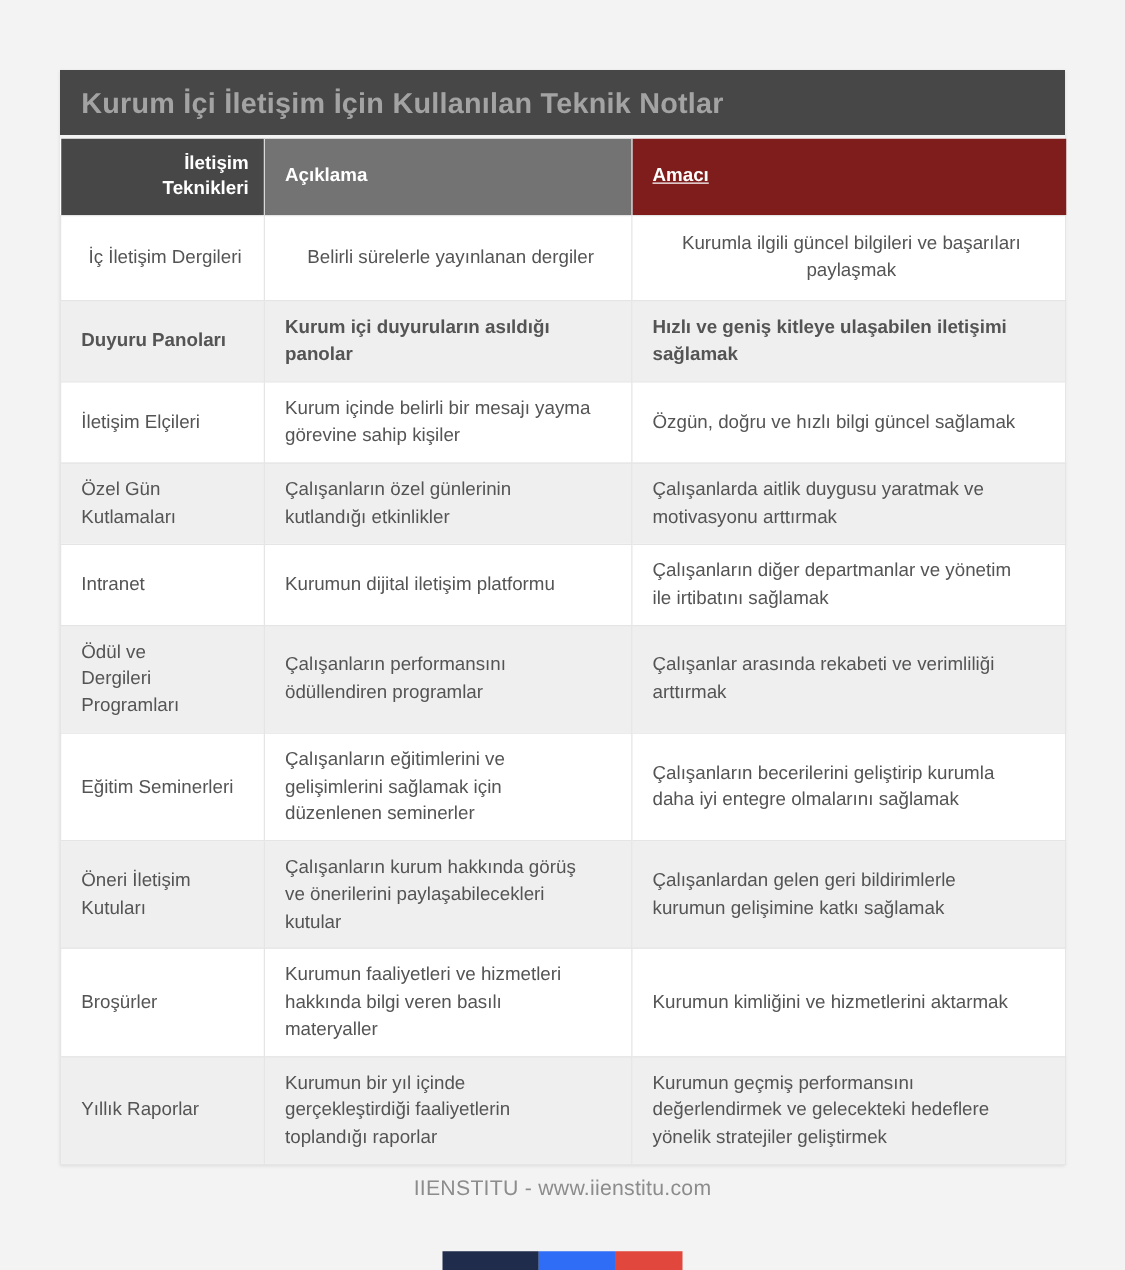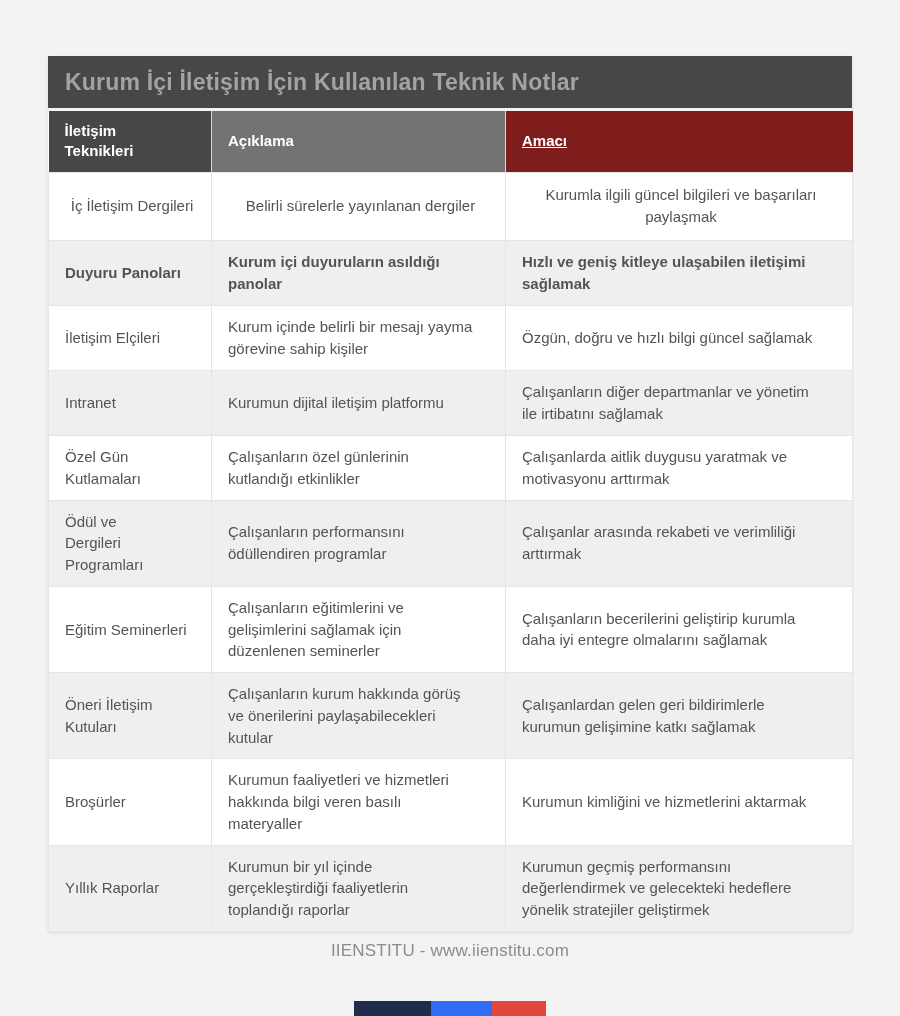--- a/index.html
+++ b/index.html
@@ -97,21 +97,21 @@
   <div class="card">
     <div class="title-bar" style="background: rgb(71, 71, 71);">Kurum İçi İletişim İçin Kullanılan Teknik Notlar</div>
     <table>
       <colgroup>
           <col class="c1">
           <col class="c2">
           <col class="c3">
         </colgroup>
       <thead>
         <tr>
-          <th style="background: rgb(71, 71, 71);">İletişim
+          <th style="background: rgb(71, 71, 71); text-align: right;">İletişim
 Teknikleri</th>
           <th style="background: #737373;">Açıklama</th>
           <th style="background: #7f1d1d; text-decoration: underline;">Amacı</th>
         </tr>
       </thead>
       <tbody>
         <tr>
           <td>İç İletişim Dergileri</td>
           <td>Belirli sürelerle yayınlanan dergiler</td>
           <td>Kurumla ilgili güncel bilgileri ve başarıları
@@ -122,34 +122,34 @@
           <td>Kurum içi duyuruların asıldığı
 panolar</td>
           <td>Hızlı ve geniş kitleye ulaşabilen iletişimi
 sağlamak</td>
         </tr>
         <tr>
           <td>İletişim Elçileri</td>
           <td>Kurum içinde belirli bir mesajı yayma
 görevine sahip kişiler</td>
           <td>Özgün, doğru ve hızlı bilgi güncel sağlamak</td>
-        </tr>
-        <tr>
-          <td>Intranet</td>
-          <td>Kurumun dijital iletişim platformu</td>
-          <td>Çalışanların diğer departmanlar ve yönetim
-ile irtibatını sağlamak</td>
         </tr>
         <tr>
           <td>Özel Gün
 Kutlamaları</td>
           <td>Çalışanların özel günlerinin
 kutlandığı etkinlikler</td>
           <td>Çalışanlarda aitlik duygusu yaratmak ve
 motivasyonu arttırmak</td>
+        </tr>
+        <tr>
+          <td>Intranet</td>
+          <td>Kurumun dijital iletişim platformu</td>
+          <td>Çalışanların diğer departmanlar ve yönetim
+ile irtibatını sağlamak</td>
         </tr>
         <tr>
           <td>Ödül ve
 Dergileri
 Programları</td>
           <td>Çalışanların performansını
 ödüllendiren programlar</td>
           <td>Çalışanlar arasında rekabeti ve verimliliği
 arttırmak</td>
         </tr>

